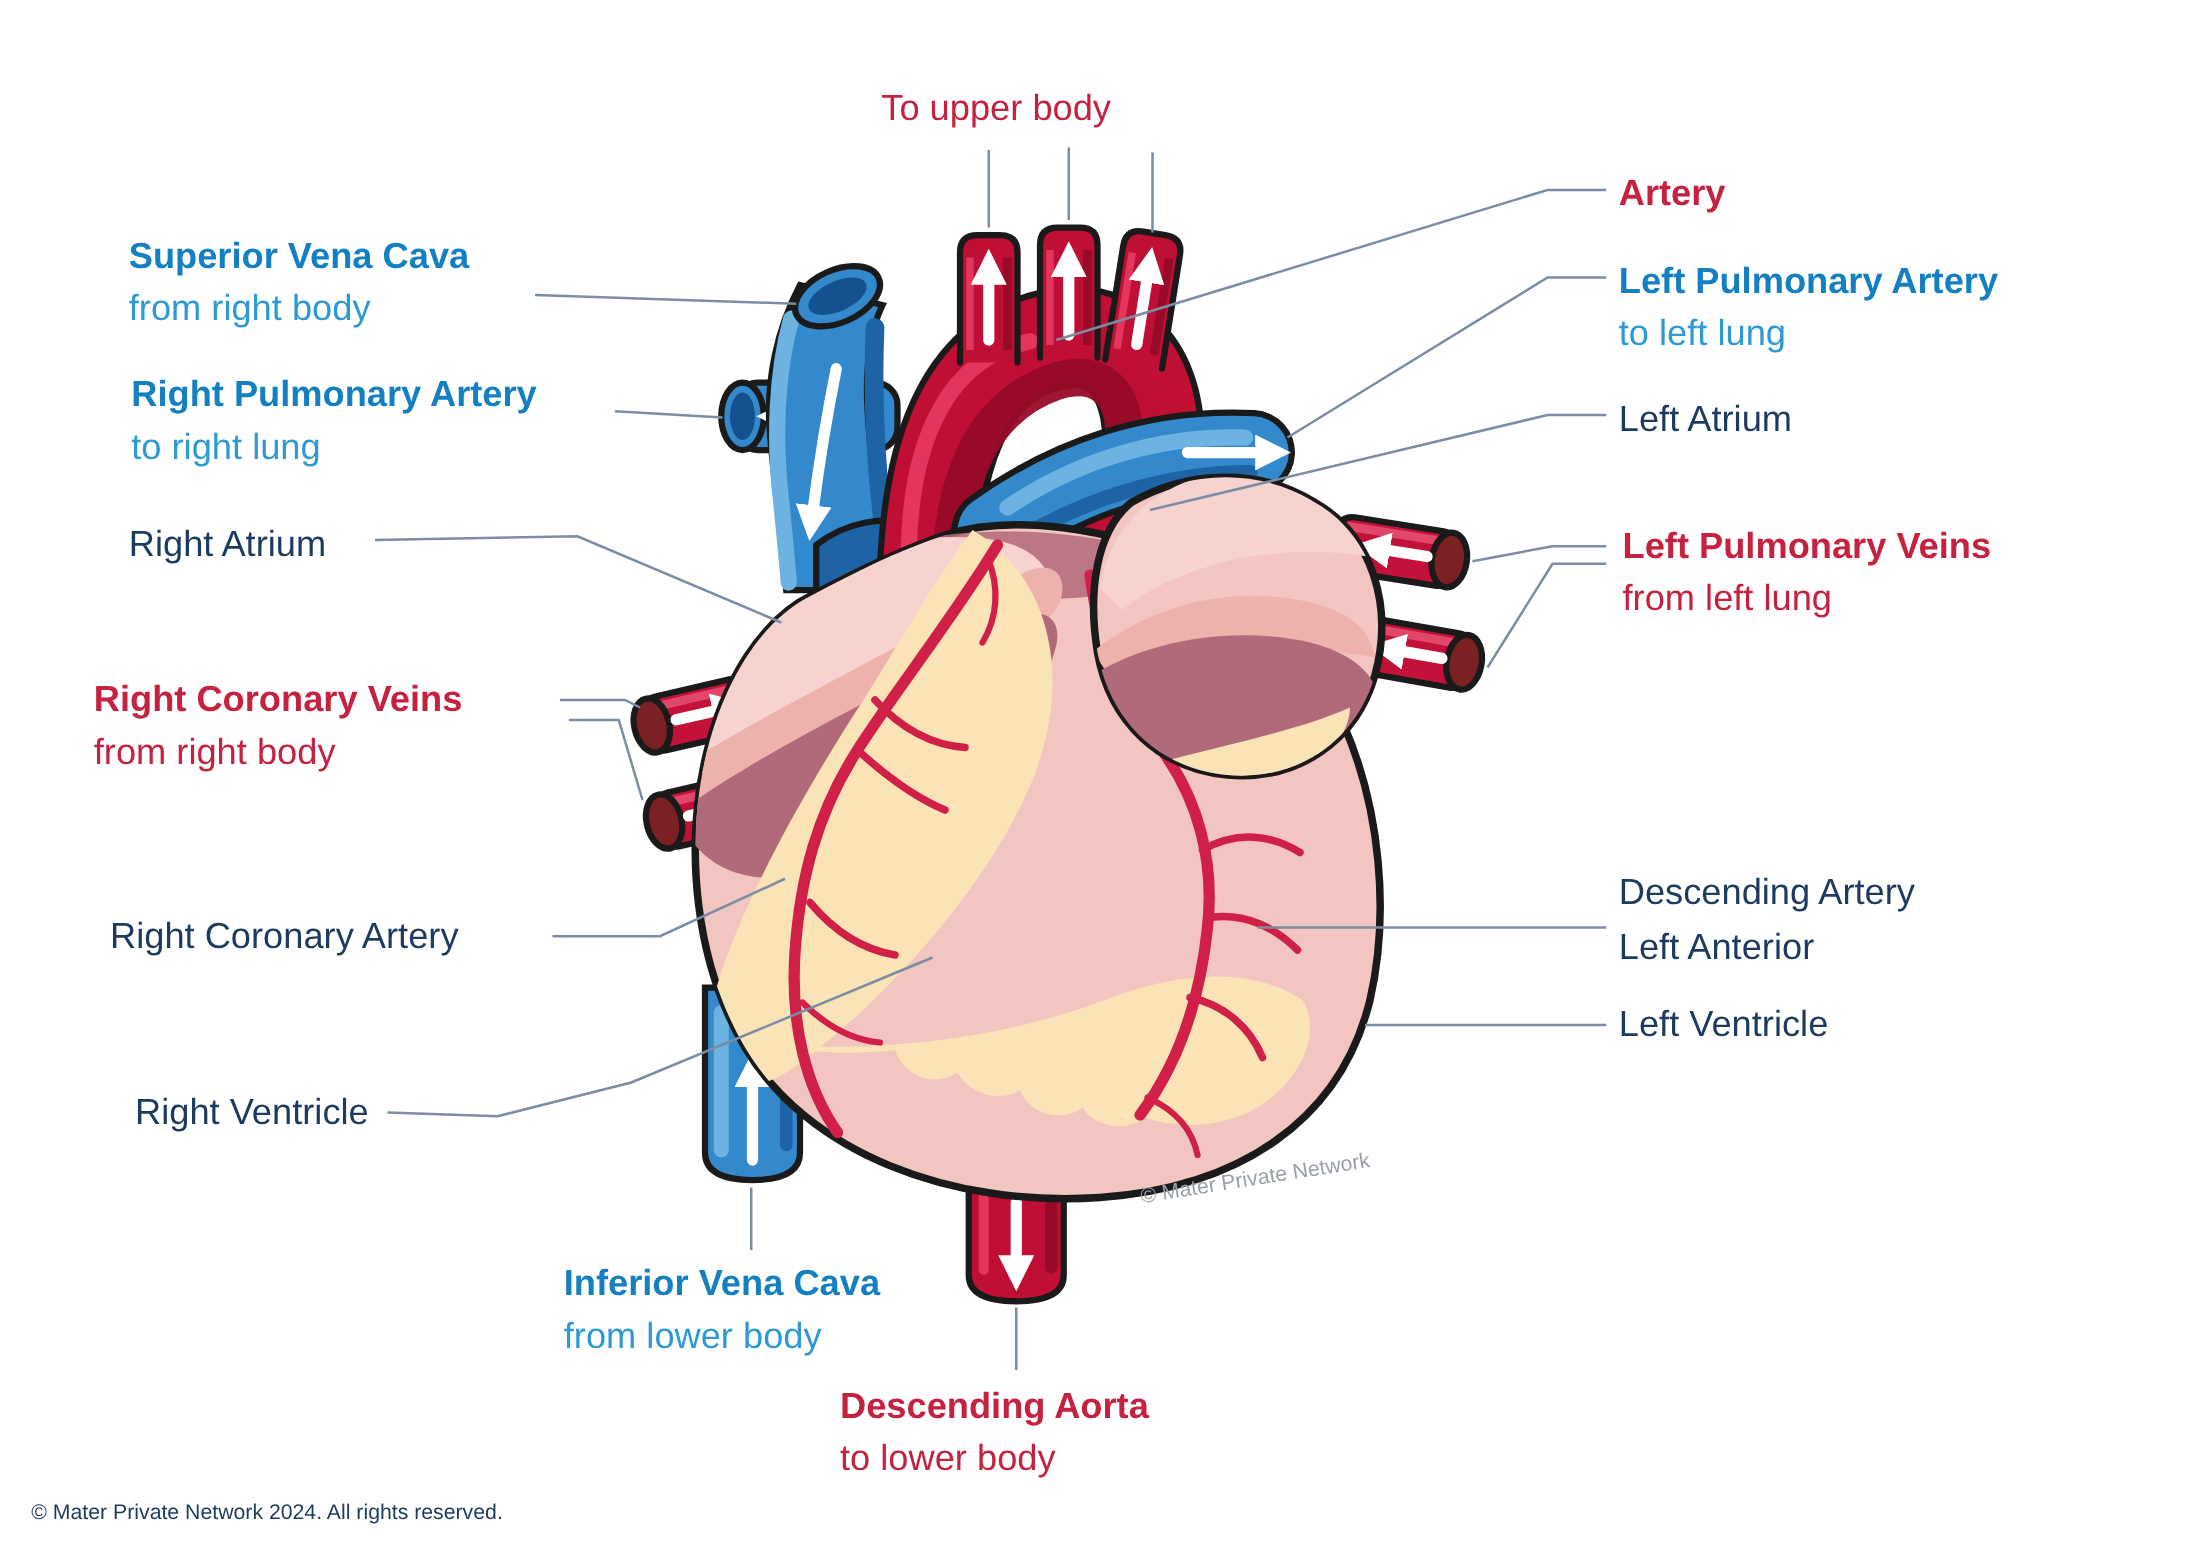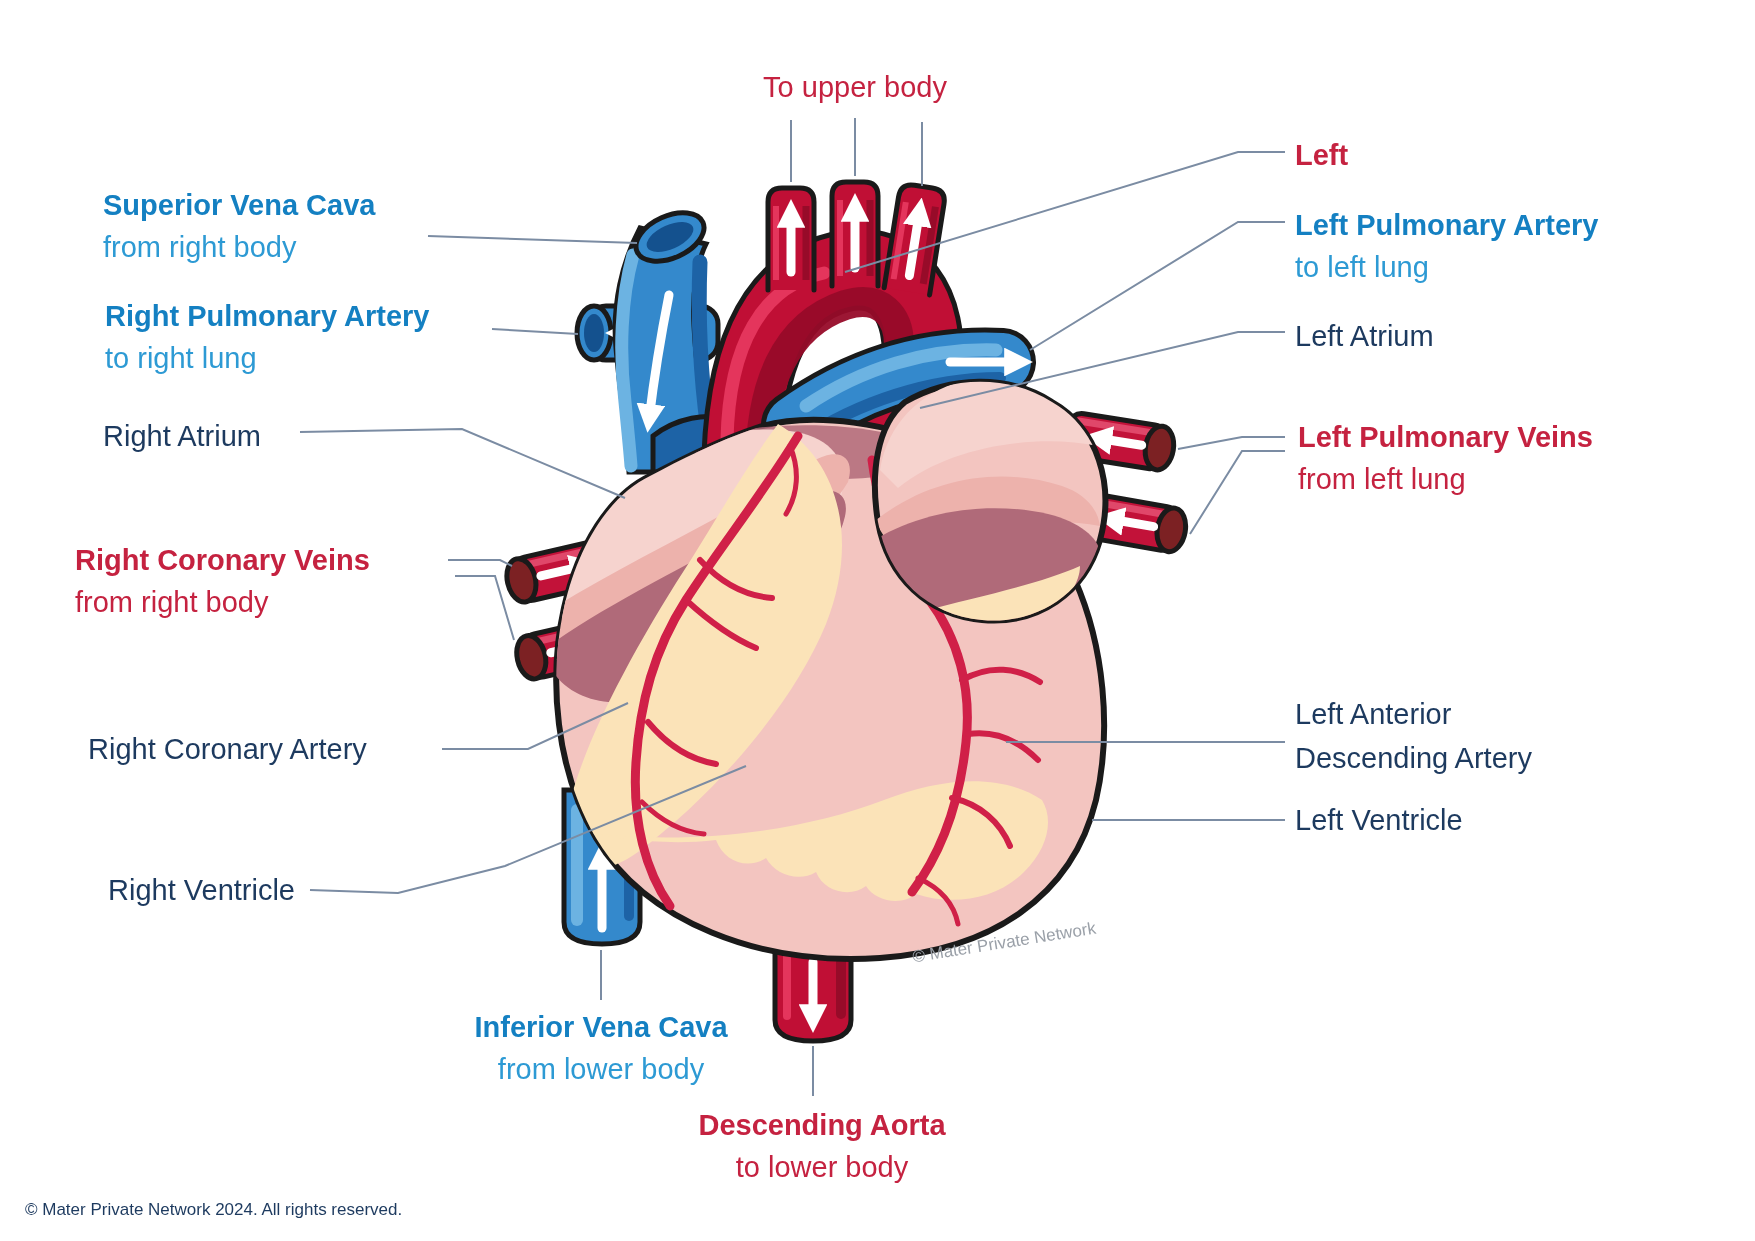--- a/index.html
+++ b/index.html
@@ -7,21 +7,21 @@
     position:relative;width:1755px;height:1241px;background:#fff;overflow:hidden;
     font-family:"Liberation Sans",sans-serif;
   }
   .canvas svg{position:absolute;left:0;top:0;}
   .lbl{position:absolute;font-size:29px;line-height:42px;white-space:nowrap;}
   .b{font-weight:700;}
   .c-navy{color:var(--navy,#1d3a5f);}
   .c-blue{color:var(--accent-blue,#1480c2);}
   .c-blue-l{color:var(--accent-blue-light,#2d9ad4);}
   .c-red{color:var(--accent-red,#c52240);}
-  .center{text-align:center;}
+  .center{}
   .lad{line-height:44px;}
   .copyright{font-size:17px;line-height:20px;}
   .ld{stroke:var(--leader,#7b8ca3);stroke-width:2;fill:none;}
   .wa{stroke:#ffffff;stroke-width:9;fill:none;stroke-linecap:round;marker-end:url(#arw);}
   .wm{fill:var(--watermark,#9aa0a8);font-size:17px;font-family:"Liberation Sans",sans-serif;}
 </style>
 </head>
 <body>
 
 <div class="canvas">
@@ -224,36 +224,36 @@
 <div class="lbl center" style="left:451px;top:1006px;width:300px">
   <div class="b c-blue">Inferior Vena Cava</div>
   <div class="c-blue-l">from lower body</div>
 </div>
 
 <div class="lbl center" style="left:672px;top:1104px;width:300px">
   <div class="b c-red">Descending Aorta</div>
   <div class="c-red">to lower body</div>
 </div>
 
-<div class="lbl b c-red" style="left:1295px;top:134px">Left</div>
+<div class="lbl b c-red" style="left:1295px;top:134px">Artery</div>
 
 <div class="lbl" style="left:1295px;top:204px">
   <div class="b c-blue">Left Pulmonary Artery</div>
   <div class="c-blue-l">to left lung</div>
 </div>
 
 <div class="lbl c-navy" style="left:1295px;top:315px">Left Atrium</div>
 
 <div class="lbl" style="left:1298px;top:416px">
   <div class="b c-red">Left Pulmonary Veins</div>
   <div class="c-red">from left lung</div>
 </div>
 
 <div class="lbl lad c-navy" style="left:1295px;top:692px">
+  <div>Descending Artery</div>
   <div>Left Anterior</div>
-  <div>Descending Artery</div>
 </div>
 
 <div class="lbl c-navy" style="left:1295px;top:799px">Left Ventricle</div>
 
 <div class="lbl c-navy copyright" style="left:25px;top:1200px">© Mater Private Network 2024. All rights reserved.</div>
 
 </div>
 
 </body></html>

